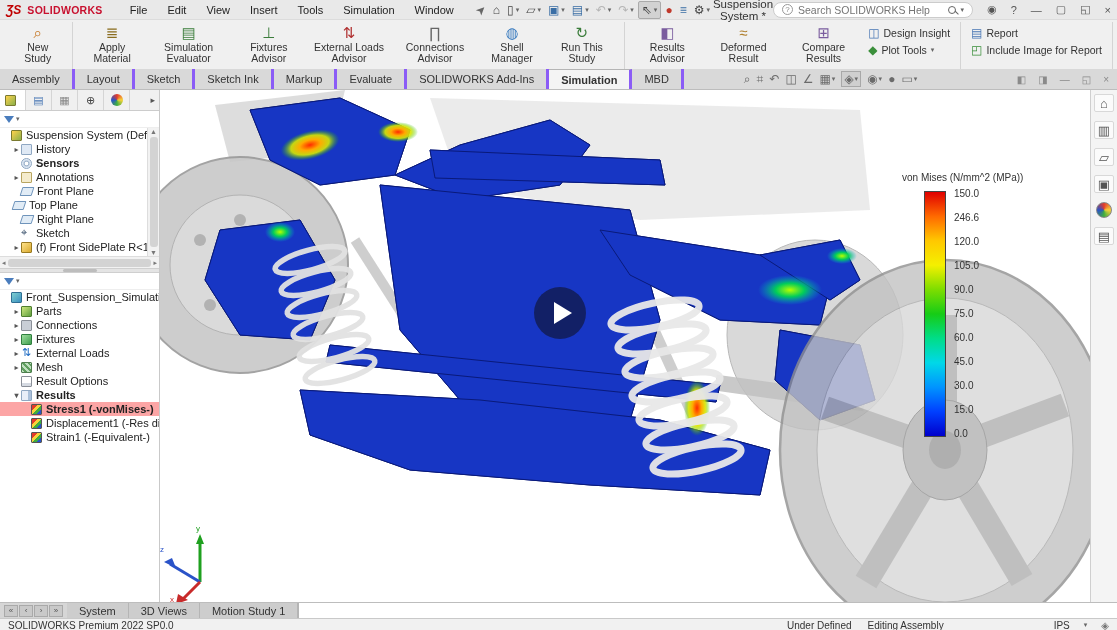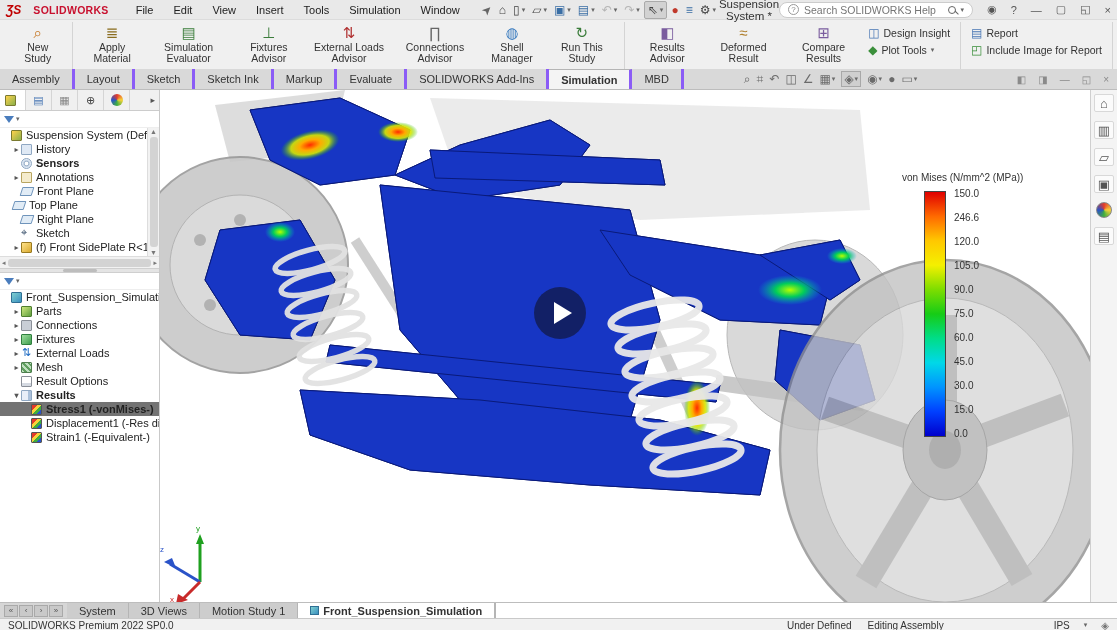--- a/index.html
+++ b/index.html
@@ -1,21 +1,21 @@
 <!DOCTYPE html>
 <html><head>
 <meta charset="utf-8">
 <style>
   * { box-sizing: border-box; margin: 0; padding: 0; }
   html,body { width:1117px; height:630px; overflow:hidden;
     font-family:"Liberation Sans", sans-serif; font-size:11px; color:#222; background:#e9e9e9; }
 
   
   .titlebar { height:20px; background:#e9e9e9; display:flex; align-items:center; padding:0 6px; border-bottom:1px solid #dcdcdc; }
-  .logo { display:flex; align-items:baseline; gap:12px; margin-right:18px; }
+  .logo { display:flex; align-items:baseline; gap:6px; margin-right:18px; }
   .logo .dslogo { color:#c00000; font-weight:bold; font-style:italic; font-size:12px; }
   .logo .logotext { color:#c8102e; font-weight:bold; font-size:10.5px; letter-spacing:.3px; }
   .menubar { display:flex; gap:2px; }
   .menubar .menu { padding:2px 9px; cursor:default; }
   .qat { display:flex; align-items:center; gap:1px; margin-left:10px; }
   .qat .qi { display:flex; align-items:center; padding:1px 3px; color:#444; font-size:12px; border-radius:2px; }
   .qat .qi .dd { font-size:7px; color:#666; margin-left:2px; }
   .qat .qi.active { background:#d2d2d2; border:1px solid #aaa; }
   .qat .qi.disabled { color:#b5b5b5; }
   .pin-glyph { display:inline-block; transform:rotate(-45deg); color:#666; }
@@ -55,21 +55,21 @@
   .paneltabs { height:21px; display:flex; align-items:center; background:#f0f0f0; border-bottom:1px solid #ccc; }
   .ptab { width:26px; height:100%; display:flex; align-items:center; justify-content:center; border-right:1px solid #d5d5d5; font-size:11px; }
   .ptab.active { background:#fff; }
   .ptab-more { margin-left:auto; color:#555; font-size:9px; padding-right:4px; }
   .filterrow { height:17px; display:flex; align-items:center; padding:0 4px; gap:2px; border-bottom:1px solid #eee; }
   .funnel { width:0; height:0; border-left:5px solid transparent; border-right:5px solid transparent; border-top:7px solid #4a7dbd; }
   .filterrow .dd { font-size:7px; color:#666; }
   .tree { position:relative; }
   .trow { height:14px; display:flex; align-items:center; white-space:nowrap; overflow:hidden; padding-right:2px; }
   .trow .arrow { width:9px; font-size:8px; color:#555; text-align:center; flex:none; }
-  .trow.sel { background:#737373; }
+  .trow.sel { background:#fca5a5; }
   .trow.bold { font-weight:bold; }
   .ti { width:11px; height:11px; flex:none; margin-right:4px; border-radius:1px; display:inline-block; }
   .ic-assembly { background:linear-gradient(135deg,#ffd24d,#8ab04a); border:1px solid #7a7a30; }
   .ic-history { background:#dfe9f5; border:1px solid #8fa7c2; }
   .ic-sensors { background:radial-gradient(circle,#fff 30%,#9ab0c8 32%,#dfe9f5 60%); border:1px solid #8fa7c2; border-radius:50%; }
   .ic-annotations { background:#f5eccd; border:1px solid #b8a560; }
   .ic-plane { background:rgba(170,200,230,.35); border:1px solid #6f94bb; transform:skewX(-18deg); width:12px; height:9px; }
   .ic-origin { background:transparent; position:relative; }
   .ic-origin::before { content:"⌖"; position:absolute; top:-2px; left:0; color:#39506b; font-size:11px; }
   .ic-part { background:linear-gradient(135deg,#ffe28a,#d8a92f); border:1px solid #9a7a20; }
@@ -638,24 +638,20 @@
   <div style="display:flex" id="btabs">
       <div class="btab">
         <span>System</span>
       </div>
       <div class="btab">
         <span>3D Views</span>
       </div>
       <div class="btab">
         <span>Motion Study 1</span>
       </div>
-      <div class="btab active">
-        <span class="sticon"></span>
-        <span>Front_Suspension_Simulation</span>
-      </div>
     </div>
   <div class="btab-rest"></div>
 </div>
 
 <div class="statusbar">
   <span>SOLIDWORKS Premium 2022 SP0.0</span>
   <span class="sright">
     <span class="sitem">Under Defined</span>
     <span class="sitem">Editing Assembly</span>
     <span class="sitem gapbig">IPS</span>

